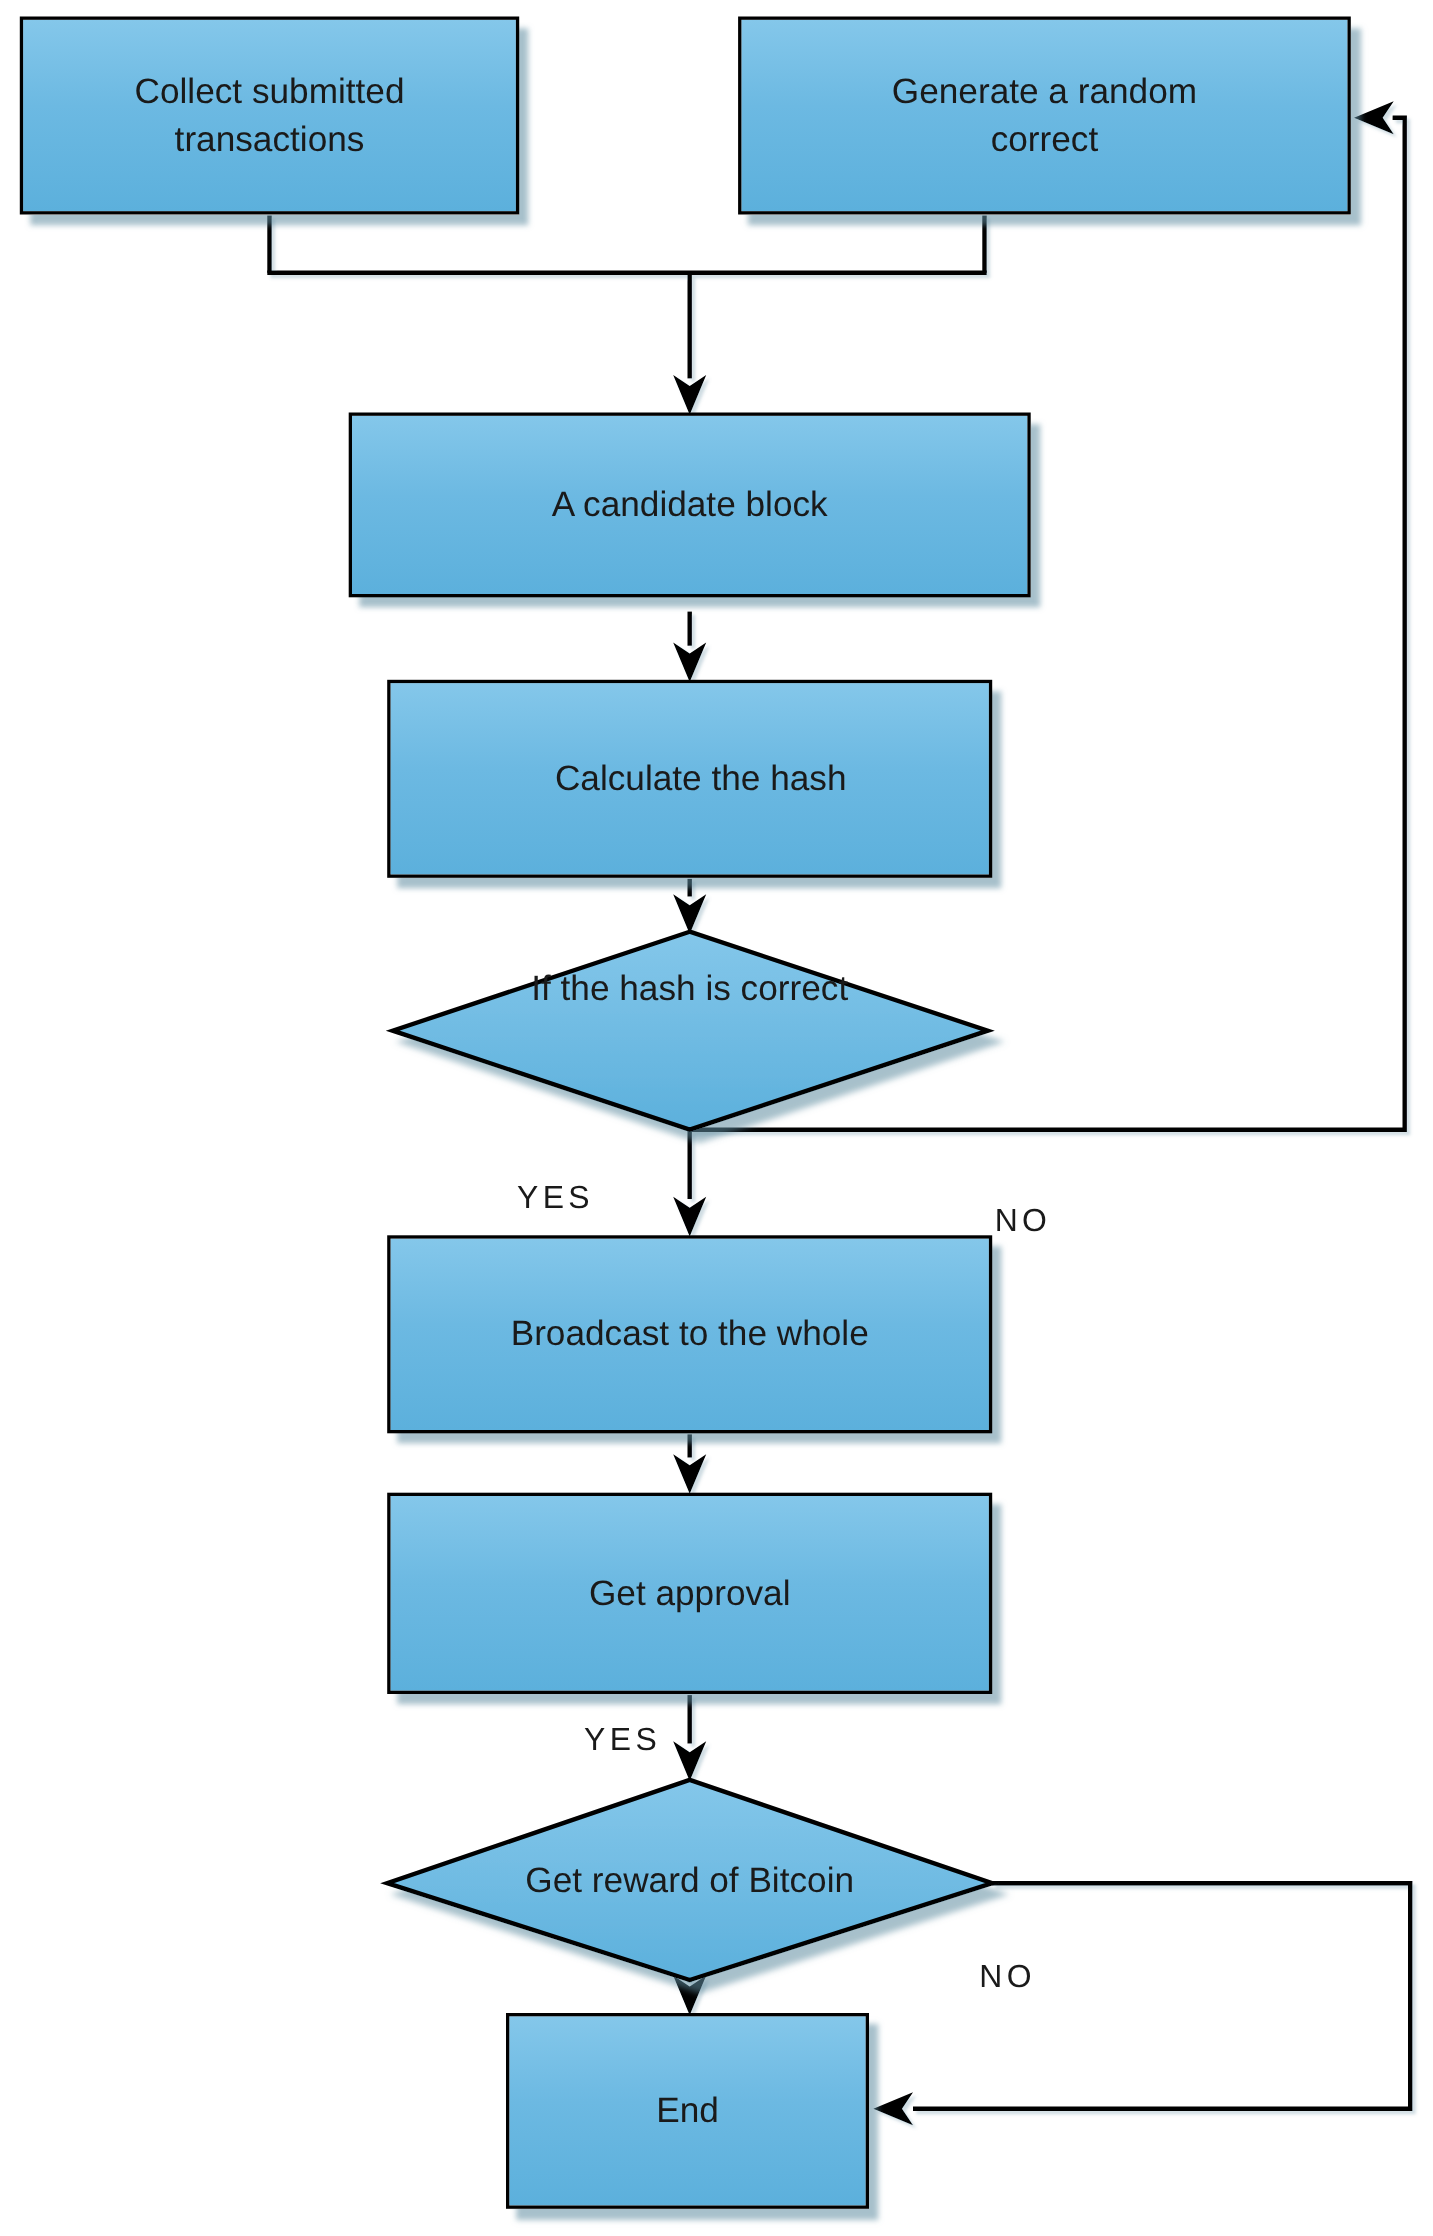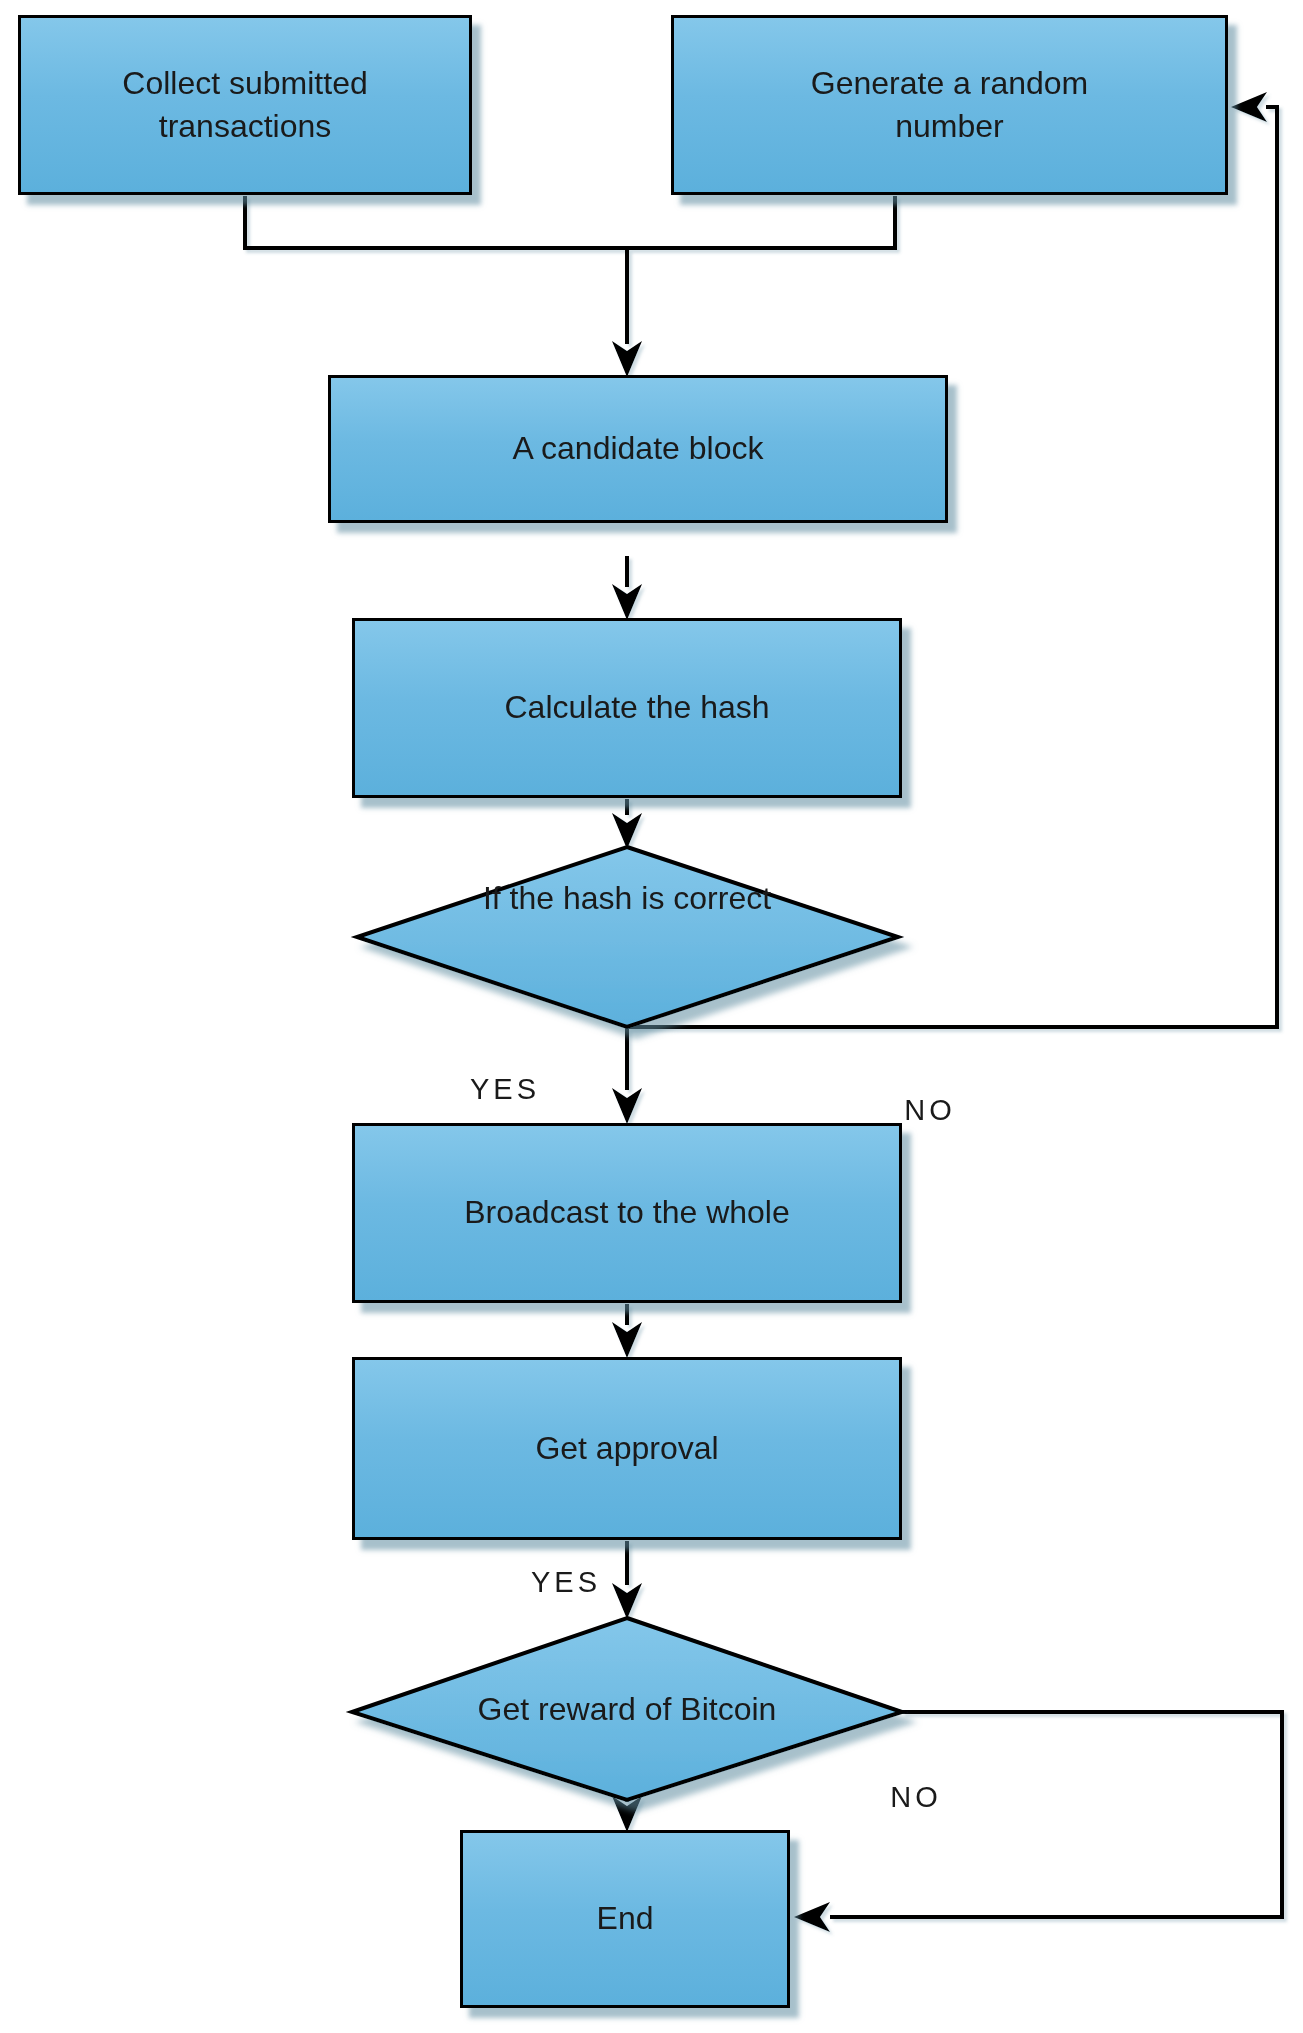--- a/index.html
+++ b/index.html
@@ -108,25 +108,25 @@
   <div class="node" style="left:18px; top:15px; width:454px; height:180px;">
     <div>
       <span class="line">Collect submitted</span>
       <span class="line">transactions</span>
     </div>
   </div>
 
   <div class="node" style="left:671px; top:15px; width:557px; height:180px;">
     <div>
       <span class="line">Generate a random</span>
-      <span class="line">number</span>
+      <span class="line">correct</span>
     </div>
   </div>
 
-  <div class="node" style="left:328px; top:375px; width:620px; height:148px;justify-content:center;">
+  <div class="node" style="left:317px; top:375px; width:620px; height:168px;justify-content:center;">
     <div>
       <span class="line">A candidate block</span>
     </div>
   </div>
 
   <div class="node" style="left:352px; top:618px; width:550px; height:180px;padding-left:20px;">
     <div>
       <span class="line">Calculate the hash</span>
     </div>
   </div>

